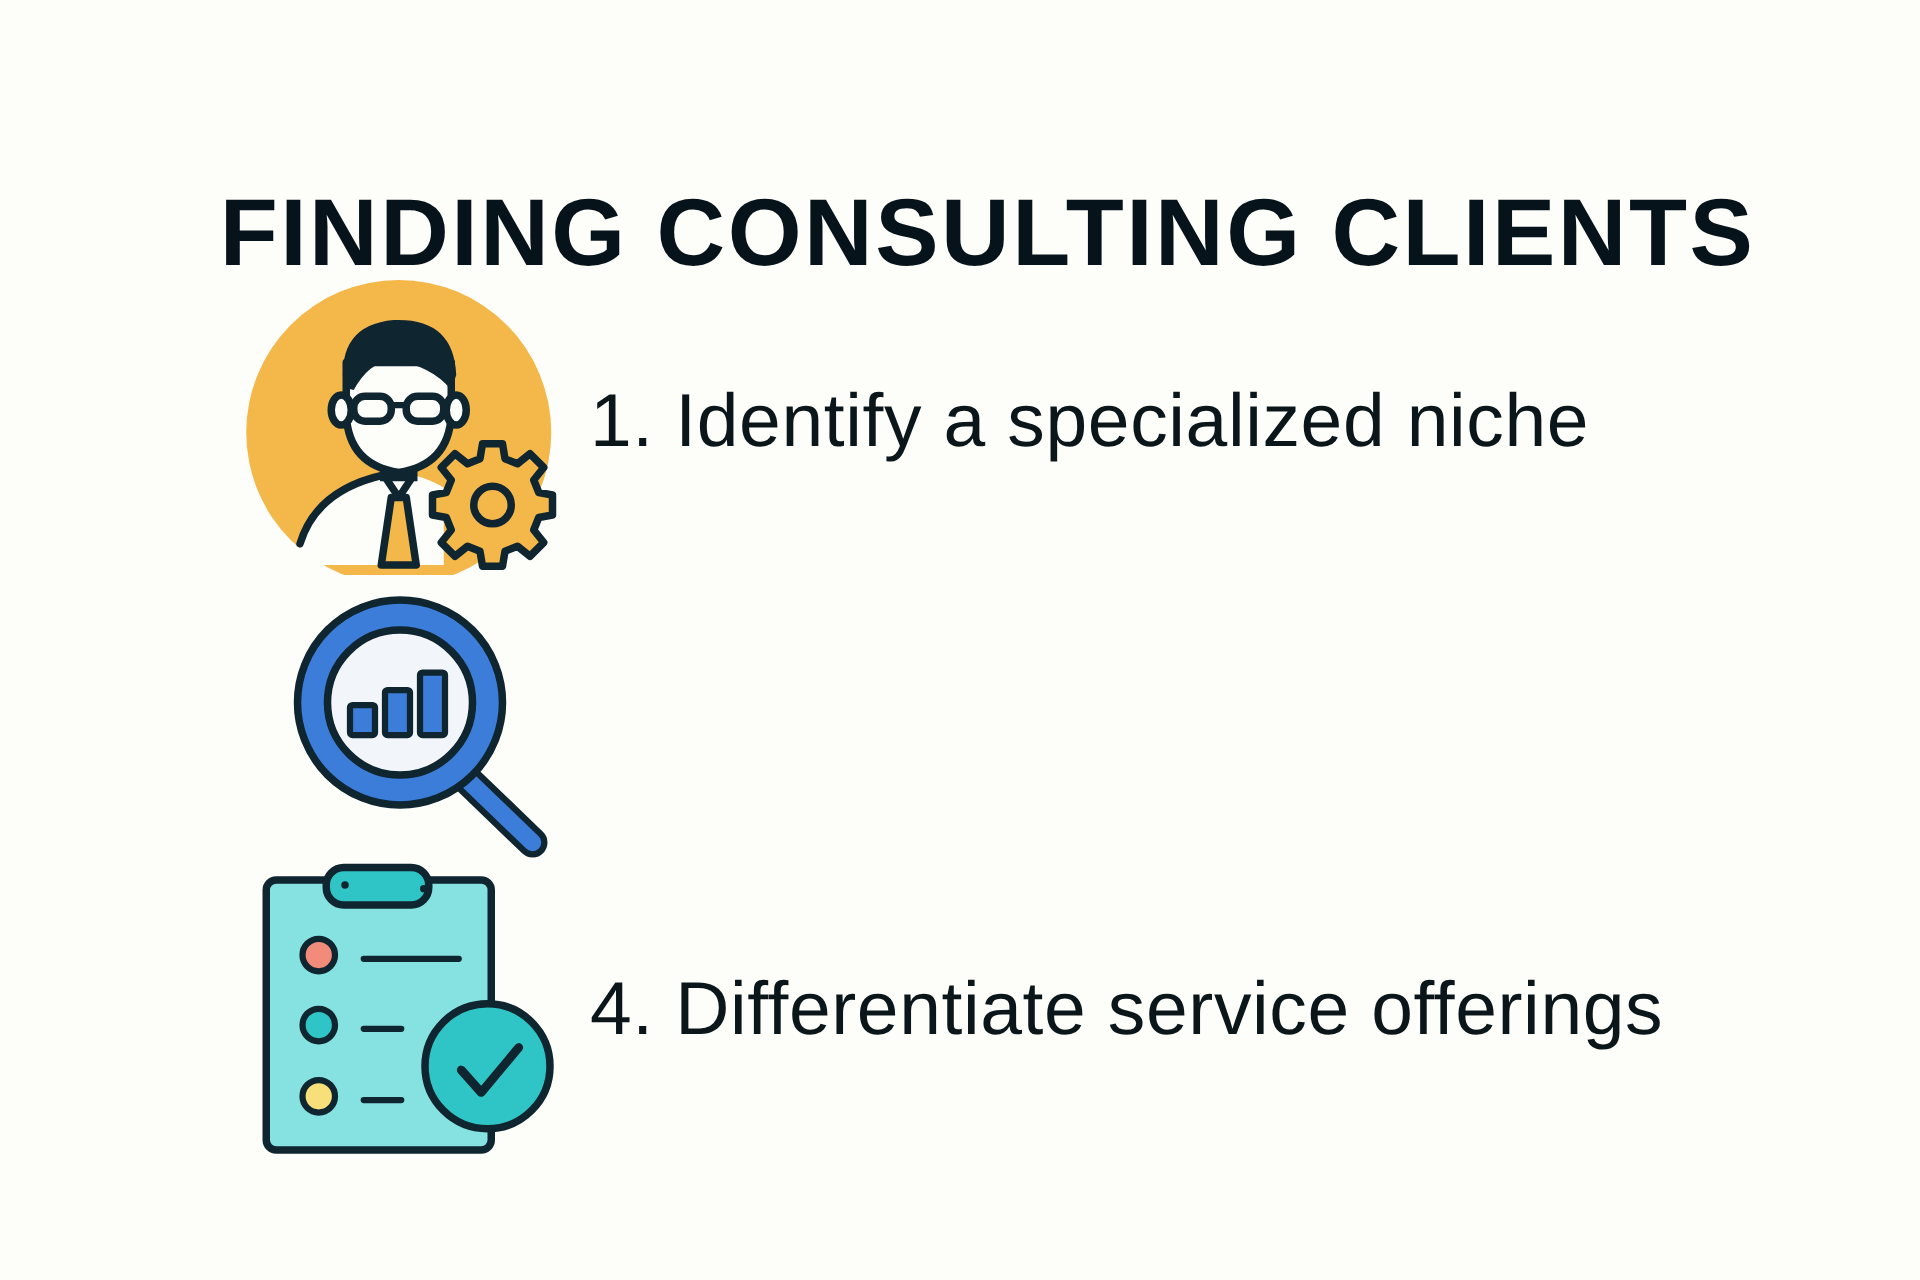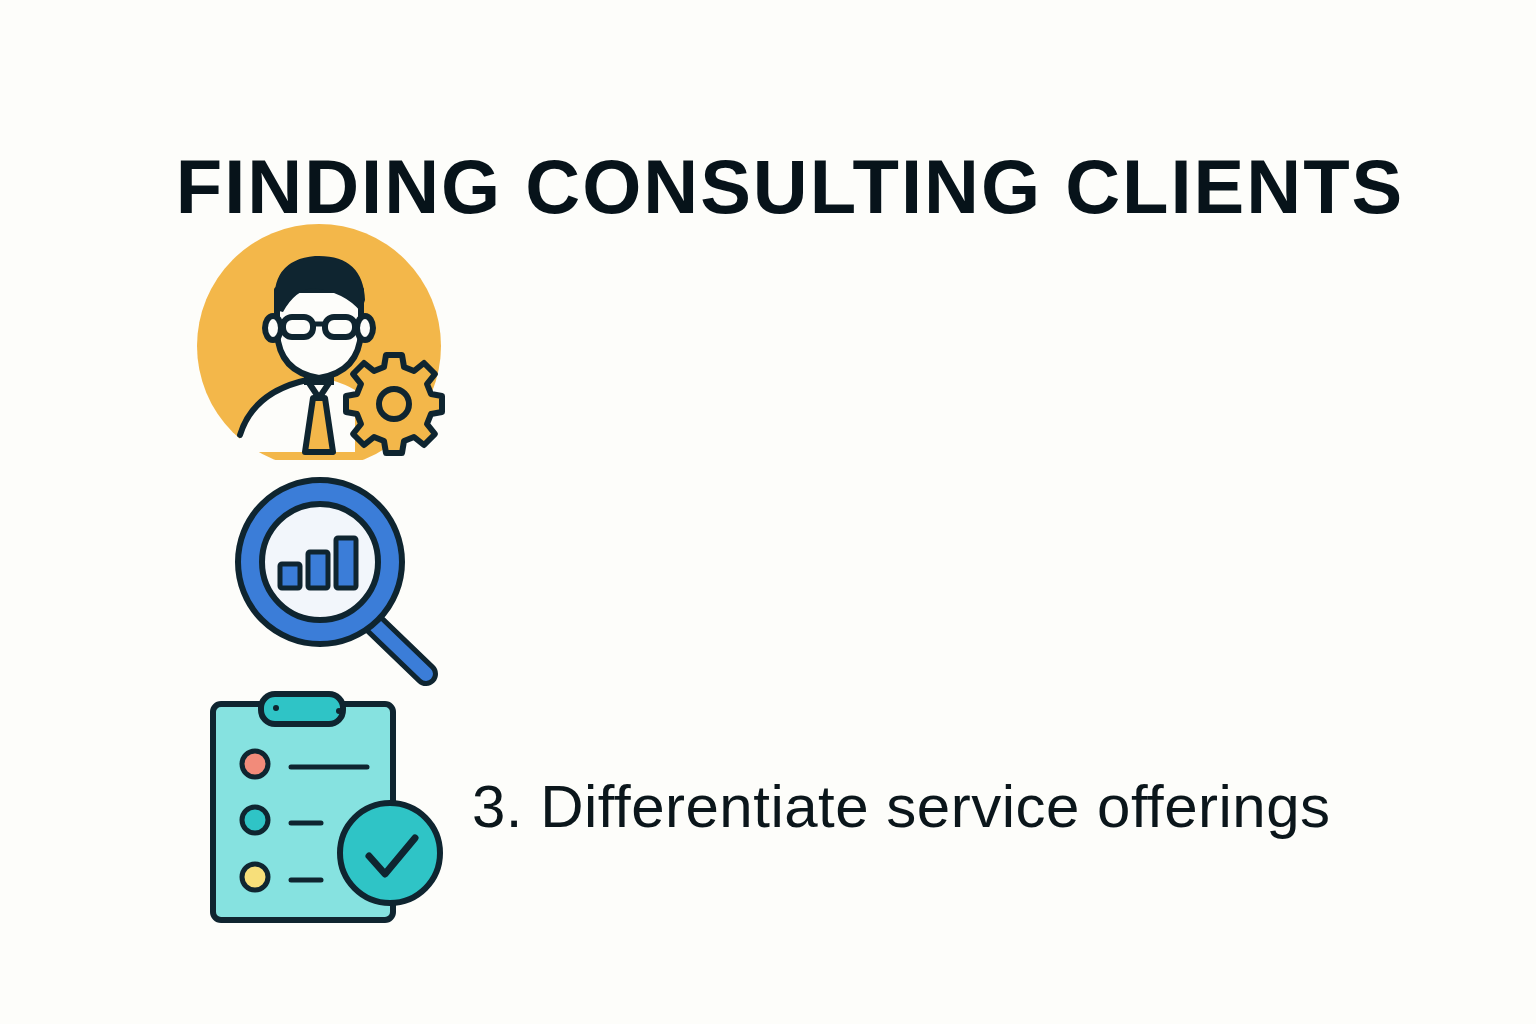--- a/index.html
+++ b/index.html
@@ -68,20 +68,21 @@
         <rect x="88" y="97" width="30" height="20" rx="9" fill="#fdfdfa" stroke="#0f2530" stroke-width="6"></rect>
         <rect x="130" y="97" width="30" height="20" rx="9" fill="#fdfdfa" stroke="#0f2530" stroke-width="6"></rect>
         <line x1="118" y1="104" x2="130" y2="104" stroke="#0f2530" stroke-width="5"></line>
 
         <g transform="translate(199,184)">
           <path d="M-8 -46 L8 -46 L10 -34 L20 -30 L30 -38 L41 -27 L33 -17 L37 -7 L48 -5 L48 11 L37 13 L33 23 L41 33 L30 44 L20 36 L10 40 L8 52 L-8 52 L-10 40 L-20 36 L-30 44 L-41 33 L-33 23 L-37 13 L-48 11 L-48 -5 L-37 -7 L-33 -17 L-41 -27 L-30 -38 L-20 -30 L-10 -34 Z" fill="#f3b74a" stroke="#0f2530" stroke-width="6" stroke-linejoin="round" transform="translate(0,-3)"></path>
           <circle cx="0" cy="0" r="15" fill="#f3b74a" stroke="#0f2530" stroke-width="6"></circle>
         </g>
       </svg>
     </div>
+    <div class="label" style="top:82px;">1. Identify a specialized niche</div>
   </div>
 
   <div class="step" style="top:472px;height:215px;">
     <div class="icon" style="left:230px;top:0px;">
       <svg width="215" height="215" viewBox="0 0 215 215">
 
         <line x1="142" y1="150" x2="196" y2="202" stroke="#0f2530" stroke-width="24" stroke-linecap="round"></line>
         <line x1="142" y1="150" x2="196" y2="202" stroke="#3b7dd8" stroke-width="14" stroke-linecap="round"></line>
 
         <circle cx="90" cy="90" r="82" fill="#3b7dd8" stroke="#0f2530" stroke-width="6"></circle>
@@ -108,16 +109,16 @@
         <line x1="86" y1="79" x2="162" y2="79" stroke="#0f2530" stroke-width="5" stroke-linecap="round"></line>
         <circle cx="50" cy="132" r="13" fill="#2fc4c6" stroke="#0f2530" stroke-width="5"></circle>
         <line x1="86" y1="135" x2="116" y2="135" stroke="#0f2530" stroke-width="5" stroke-linecap="round"></line>
         <circle cx="50" cy="189" r="13" fill="#f7df7a" stroke="#0f2530" stroke-width="5"></circle>
         <line x1="86" y1="192" x2="116" y2="192" stroke="#0f2530" stroke-width="5" stroke-linecap="round"></line>
 
         <circle cx="185" cy="165" r="50" fill="#2fc4c6" stroke="#0f2530" stroke-width="6"></circle>
         <path d="M164 168 L180 186 L210 150" fill="none" stroke="#0f2530" stroke-width="7" stroke-linecap="round" stroke-linejoin="round"></path>
       </svg>
     </div>
-    <div class="label" style="top:84px;">3. Differentiate service offerings</div>
+    <div class="label" style="top:84px;">4. Differentiate service offerings</div>
   </div>
 
 </div>
 
 </body></html>

